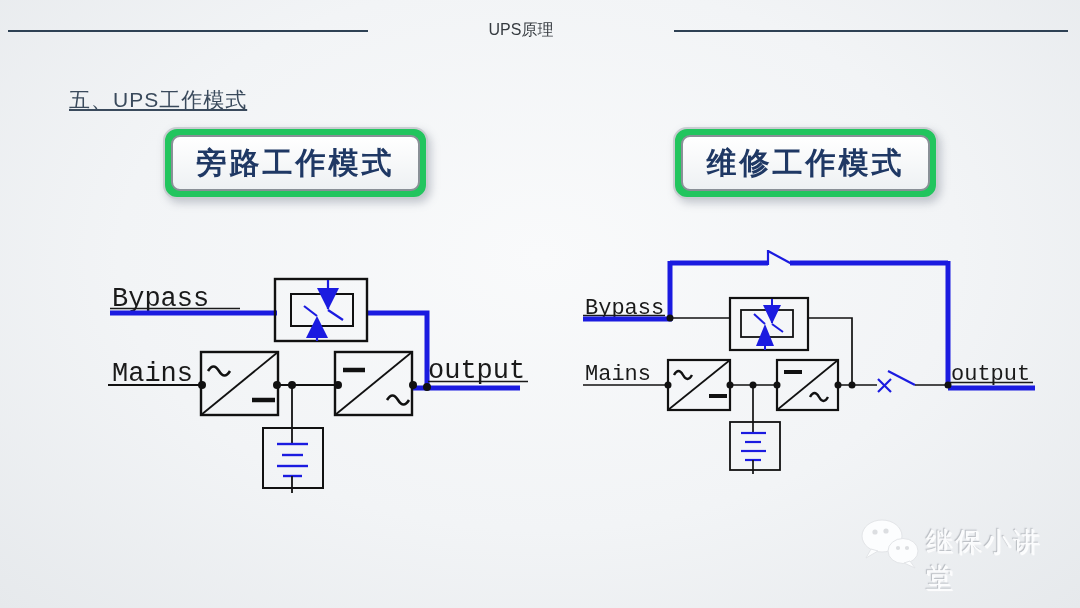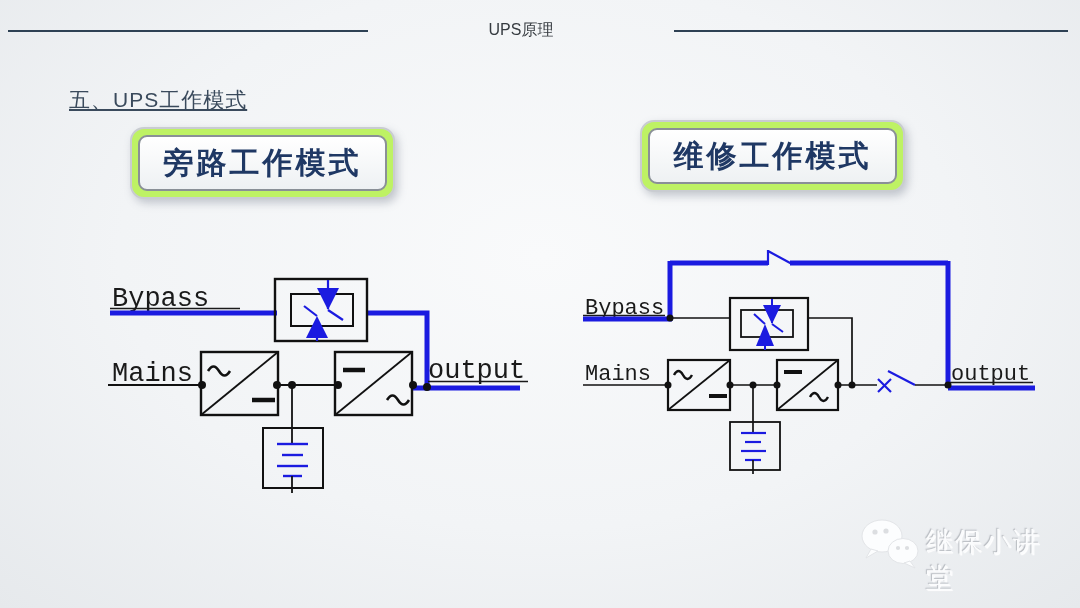--- a/index.html
+++ b/index.html
@@ -6,27 +6,27 @@
   body{
     width:1080px;height:608px;position:relative;overflow:hidden;
     font-family:"Liberation Sans",sans-serif;
     background:radial-gradient(ellipse at 50% 42%, #f9fafb 0%, #f2f4f6 55%, #e6e9ec 100%);
   }
   .hline{position:absolute;height:2px;background:#2e4154;}
   #header-title{position:absolute;left:421px;top:20px;width:200px;text-align:center;
     font-size:16px;color:#363b40;}
   #subtitle{position:absolute;left:69px;top:86px;font-size:21px;color:#3a4a5c;letter-spacing:1px;text-decoration:underline;}
   .mode-box{position:absolute;width:265px;height:72px;border:2px solid #c9ccd1;border-radius:14px;
-    background:#bef264;box-shadow:3px 4px 8px rgba(100,110,125,0.35);box-sizing:border-box;}
+    background:#22c55e;box-shadow:3px 4px 8px rgba(100,110,125,0.35);box-sizing:border-box;margin-left:33px;}
   .mode-box-inner{position:absolute;inset:6px;border:2px solid #8a9097;border-radius:9px;
     background:linear-gradient(180deg,#ffffff,#eef1f3);
     display:flex;align-items:center;justify-content:center;
     font-size:30px;font-weight:bold;color:#1f3864;letter-spacing:3px;}
   #box-left{left:130px;top:127px;}
-  #box-right{left:640px;top:120px;}
+  #box-right{left:640px;top:127px;}
   svg text.wire-label{font-family:"Liberation Mono",monospace;fill:#1a1a1a;}
   #diagram-left{position:absolute;left:100px;top:265px;}
   #diagram-right{position:absolute;left:575px;top:240px;}
   #watermark{position:absolute;left:858px;top:516px;width:210px;height:60px;}
   #watermark-text{position:absolute;left:68px;top:8px;font-size:27px;letter-spacing:2px;
     color:#fbfcfd;text-shadow:-1px -1px 1px rgba(165,170,176,0.75), 1px 1px 1px #ffffff;}
 </style>
 </head>
 <body>
 

